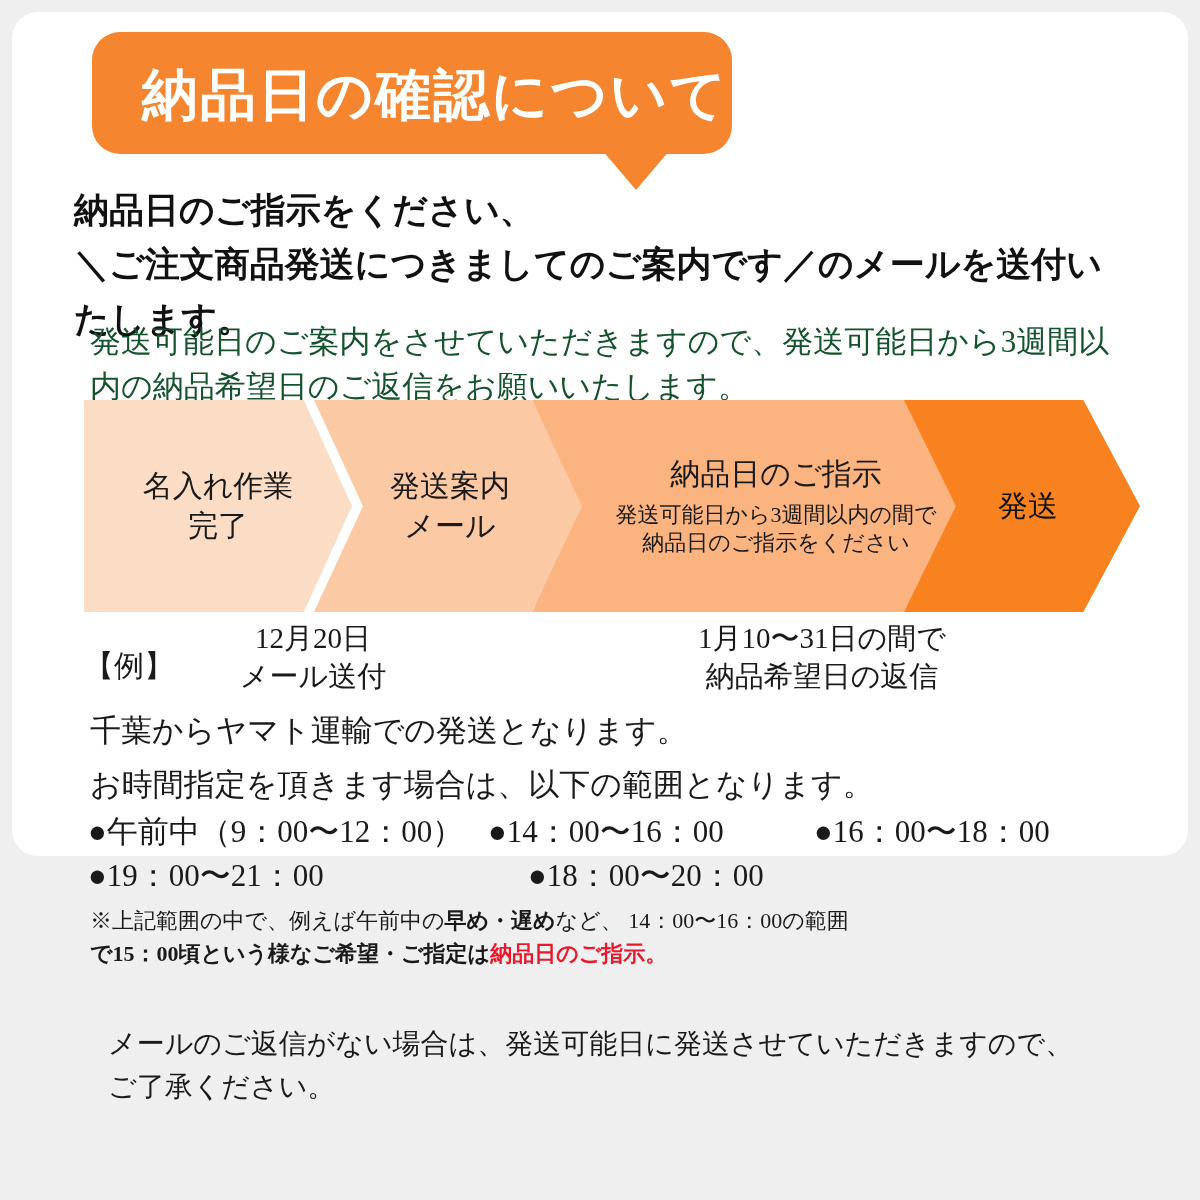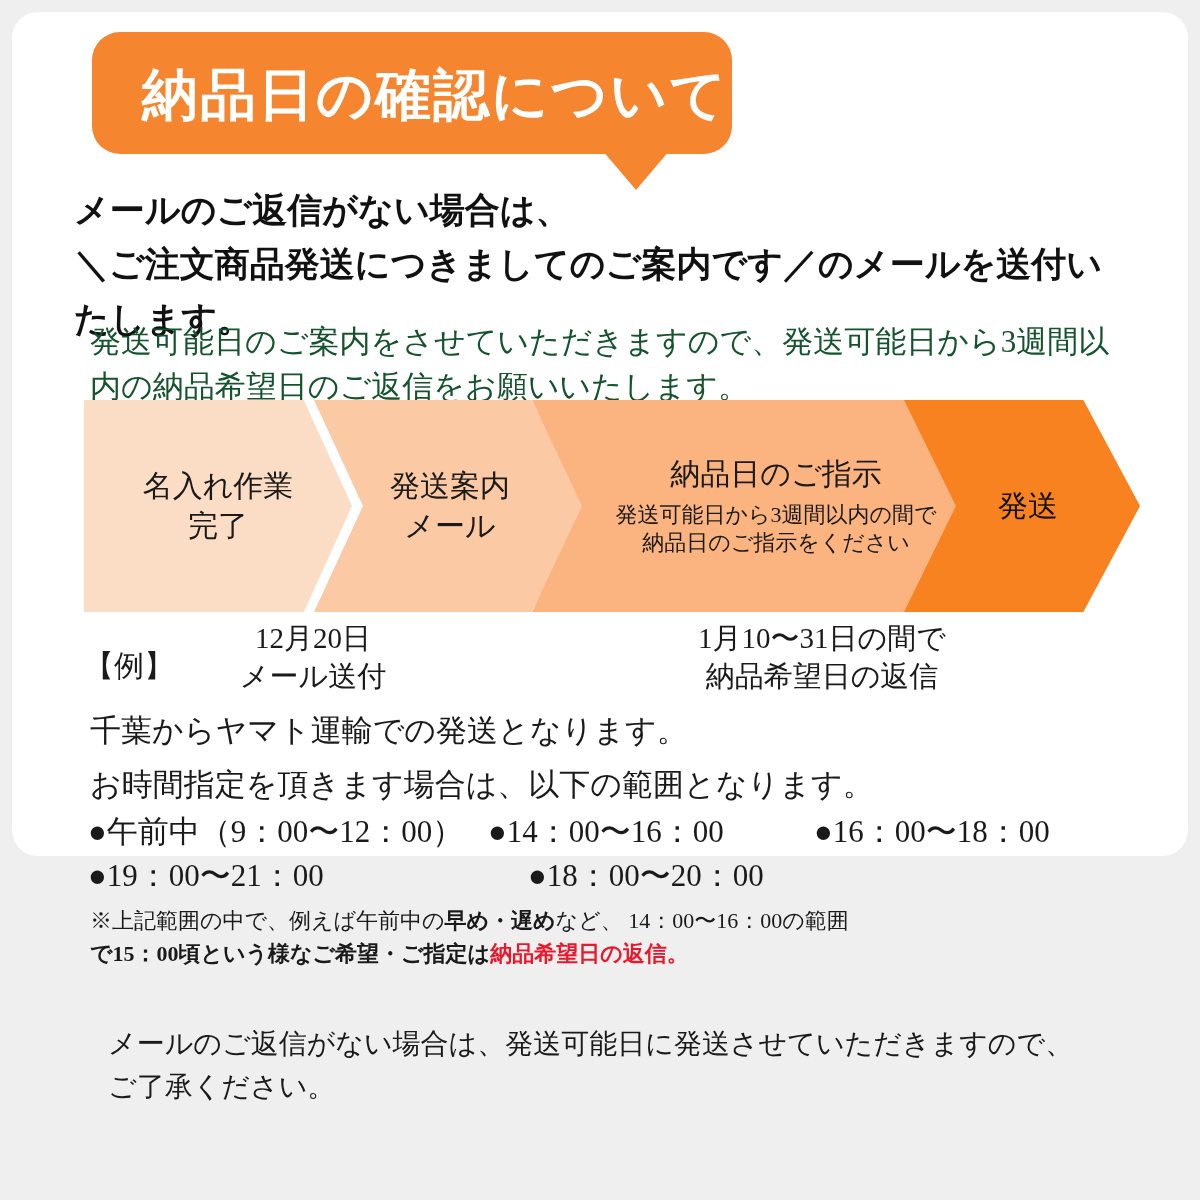--- a/index.html
+++ b/index.html
@@ -229,21 +229,21 @@
 <body>
 
 <div class="card">
 
   <div class="title-bubble">
     <div class="title-text">納品日の確認について</div>
   </div>
   <div class="bubble-tail"></div>
 
   <div class="lead">
-    <span>メールのご返信がない場合は、</span>
+    <span>納品日のご指示をください、</span>
     <span class="l2">＼ご注文商品発送につきましてのご案内です／のメールを送付いたします。</span>
   </div>
 
   <div class="sub">
     <span>発送可能日のご案内をさせていただきますので、発送可能日から3週間以</span>
     <span class="l2" style="display:block">内の納品希望日のご返信をお願いいたします。</span>
   </div>
 
   <div class="flow">
 
@@ -299,21 +299,21 @@
       <span class="t r1c3">●16：00〜18：00</span>
     </div>
     <div class="row">
       <span class="t r2c1">●19：00〜21：00</span>
       <span class="t r2c2">●18：00〜20：00</span>
     </div>
   </div>
 
   <div class="note">
     <span>※上記範囲の中で、例えば午前中の</span><span class="bold">早め・遅め</span><span>など、 14：00〜16：00の範囲</span>
-    <span class="line2"><span>で15：00頃という様なご希望・ご指定は</span><span class="red">納品希望日の返信。</span></span>
+    <span class="line2"><span>で15：00頃という様なご希望・ご指定は</span><span class="red">納品日のご指示。</span></span>
   </div>
 
   <div class="closing">
     <span>メールのご返信がない場合は、発送可能日に発送させていただきますので、</span>
     <span class="c2">ご了承ください。</span>
   </div>
 
 </div>
 
 </body></html>

